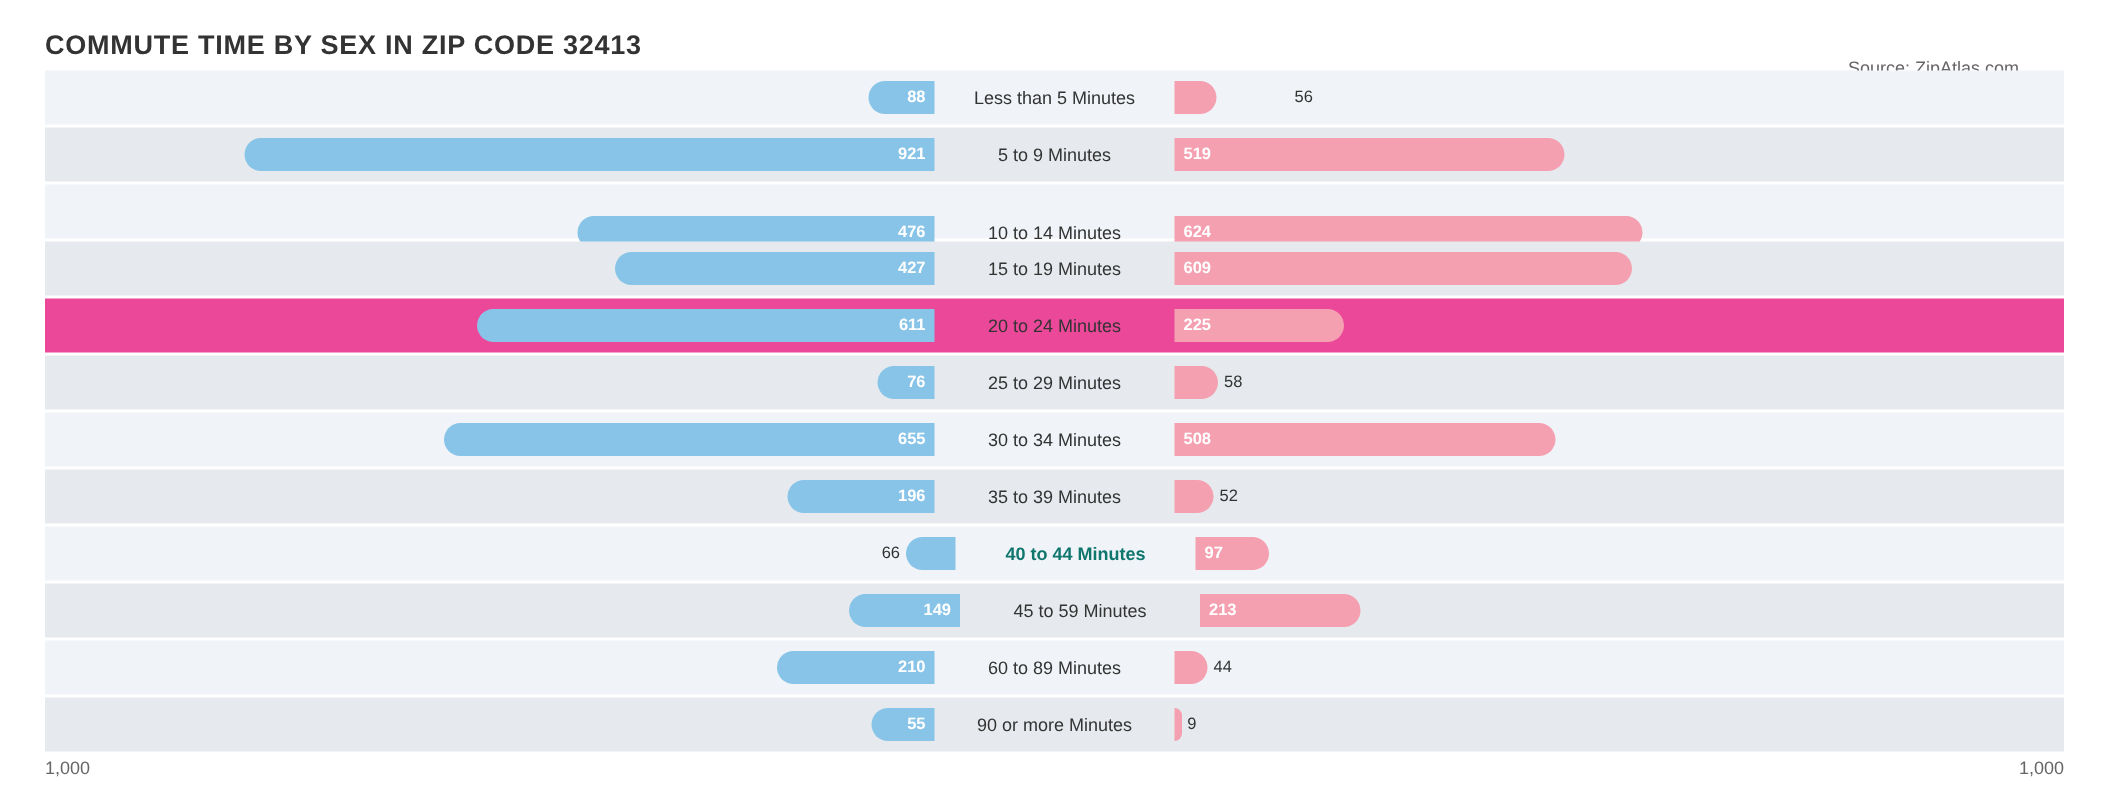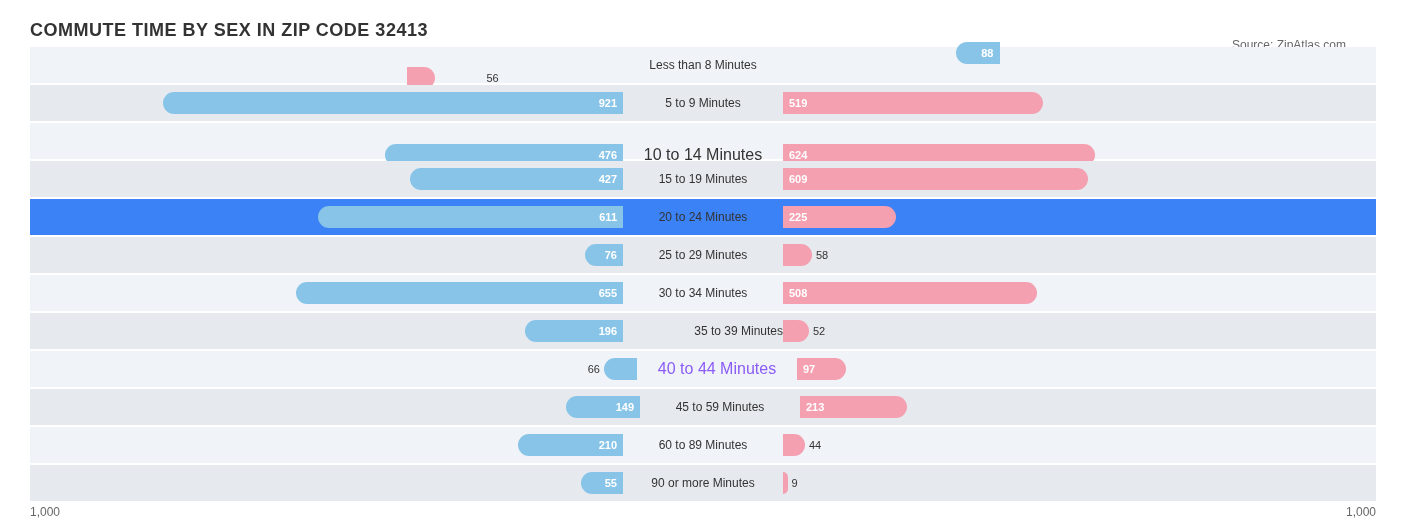--- a/index.html
+++ b/index.html
@@ -47,34 +47,34 @@
   </style>
 </head>
 <body>
 
 <div style="position:relative;">
   <div class="title">COMMUTE TIME BY SEX IN ZIP CODE 32413</div>
   <div class="source">Source: ZipAtlas.com</div>
 
   <div class="chart-area" id="chart-area">
   <div class="chart-row" style="background: rgb(240, 244, 248);">
-      <div style="display:flex; align-items:center; width:100%; height:36px; position:relative;flex-direction:column;">
+      <div style="display:flex; align-items:center; width:100%; height:36px; position:relative;">
 
         <div style="width:500px; display:flex; align-items:center; justify-content:flex-end; position:relative; height:36px; margin-left: calc(50% - 580px);">
 
           <span style="position:absolute; right:6px; font-size:11px; color:#fff; font-weight:bold; z-index:3; white-space:nowrap; ">
             88
           </span>
 
           <div style="width:44px; height:22px; background:#88c4e8; border-radius:11px 0 0 11px; position:absolute; right:0;">
           </div>
         </div>
 
         <div style="width:160px; text-align:center; font-size:12px; color:#333; z-index:4; flex-shrink:0; white-space:nowrap;">
-          Less than 8 Minutes
+          Less than 5 Minutes
         </div>
 
         <div style="width:500px; display:flex; align-items:center; justify-content:flex-start; position:relative; height:36px; margin-right: calc(50% - 580px);">
 
           <div style="width:28px; height:22px; background:#f4a0b0; border-radius:0 11px 11px 0; position:absolute; left:0;">
           </div>
 
           <span style="position:absolute; left:32px; font-size:11px; color:#333; white-space:nowrap;margin-left:48px; ">
             56
           </span>
@@ -116,21 +116,21 @@
         <div style="width:500px; display:flex; align-items:center; justify-content:flex-end; position:relative; height:36px; margin-left: calc(50% - 580px);">
 
           <span style="position:absolute; right:6px; font-size:11px; color:#fff; font-weight:bold; z-index:3; white-space:nowrap; ">
             476
           </span>
 
           <div style="width:238px; height:22px; background:#88c4e8; border-radius:11px 0 0 11px; position:absolute; right:0;">
           </div>
         </div>
 
-        <div style="width:160px; text-align:center; font-size:16px; color:#333; z-index:4; flex-shrink:0; white-space:nowrap;">
+        <div style="width:160px; text-align:center; font-size:12px; color:#333; z-index:4; flex-shrink:0; white-space:nowrap;">
           10 to 14 Minutes
         </div>
 
         <div style="width:500px; display:flex; align-items:center; justify-content:flex-start; position:relative; height:44px; margin-right: calc(50% - 580px);">
 
           <div style="width:312px; height:22px; background:#f4a0b0; border-radius:0 11px 11px 0; position:absolute; left:0;">
           </div>
 
           <span style="position:absolute; left:6px; font-size:11px; color:#fff; font-weight:bold; z-index:3; white-space:nowrap; ">
             624
@@ -159,21 +159,21 @@
 
           <div style="width:304.5px; height:22px; background:#f4a0b0; border-radius:0 11px 11px 0; position:absolute; left:0;">
           </div>
 
           <span style="position:absolute; left:6px; font-size:11px; color:#fff; font-weight:bold; z-index:3; white-space:nowrap; ">
             609
           </span>
         </div>
       </div>
     </div>
-      <div class="chart-row" style="background: #3b82f6;">
+      <div class="chart-row" style="background: #ec4899;">
       <div style="display:flex; align-items:center; width:100%; height:36px; position:relative;">
 
         <div style="width:500px; display:flex; align-items:center; justify-content:flex-end; position:relative; height:36px; margin-left: calc(50% - 580px);">
 
           <span style="position:absolute; right:6px; font-size:11px; color:#fff; font-weight:bold; z-index:3; white-space:nowrap; ">
             611
           </span>
 
           <div style="width:305.5px; height:22px; background:#88c4e8; border-radius:11px 0 0 11px; position:absolute; right:0;">
           </div>
@@ -257,21 +257,21 @@
         <div style="width:500px; display:flex; align-items:center; justify-content:flex-end; position:relative; height:36px; margin-left: calc(50% - 580px);">
 
           <span style="position:absolute; right:6px; font-size:11px; color:#fff; font-weight:bold; z-index:3; white-space:nowrap; ">
             196
           </span>
 
           <div style="width:98px; height:22px; background:#88c4e8; border-radius:11px 0 0 11px; position:absolute; right:0;">
           </div>
         </div>
 
-        <div style="width:160px; text-align:right; font-size:12px; color:#333; z-index:4; flex-shrink:0; white-space:nowrap;">
+        <div style="width:160px; text-align:center; font-size:12px; color:#333; z-index:4; flex-shrink:0; white-space:nowrap;">
           35 to 39 Minutes
         </div>
 
         <div style="width:500px; display:flex; align-items:center; justify-content:flex-start; position:relative; height:36px; margin-right: calc(50% - 580px);">
 
           <div style="width:26px; height:22px; background:#f4a0b0; border-radius:0 11px 11px 0; position:absolute; left:0;">
           </div>
 
           <span style="position:absolute; left:30px; font-size:11px; color:#333; white-space:nowrap; ">
             52
@@ -286,21 +286,21 @@
         <div style="width:500px; display:flex; align-items:center; justify-content:flex-end; position:relative; height:36px; margin-left: calc(50% - 580px);">
 
           <span style="position:absolute; right:37px; font-size:11px; color:#333; white-space:nowrap; ">
             66
           </span>
 
           <div style="width:33px; height:22px; background:#88c4e8; border-radius:11px 0 0 11px; position:absolute; right:0;">
           </div>
         </div>
 
-        <div style="width:160px; text-align:center; font-size:16px; color:#8b5cf6; z-index:4; flex-shrink:0; white-space:nowrap;">
+        <div style="width:160px; text-align:center; font-size:12px; color:#0f766e; z-index:4; flex-shrink:0; white-space:nowrap;font-weight:bold;">
           40 to 44 Minutes
         </div>
 
         <div style="width:500px; display:flex; align-items:center; justify-content:flex-start; position:relative; height:36px; margin-right: calc(50% - 580px);">
 
           <div style="width:48.5px; height:22px; background:#f4a0b0; border-radius:0 11px 11px 0; position:absolute; left:0;">
           </div>
 
           <span style="position:absolute; left:6px; font-size:11px; color:#fff; font-weight:bold; z-index:3; white-space:nowrap; ">
             97

